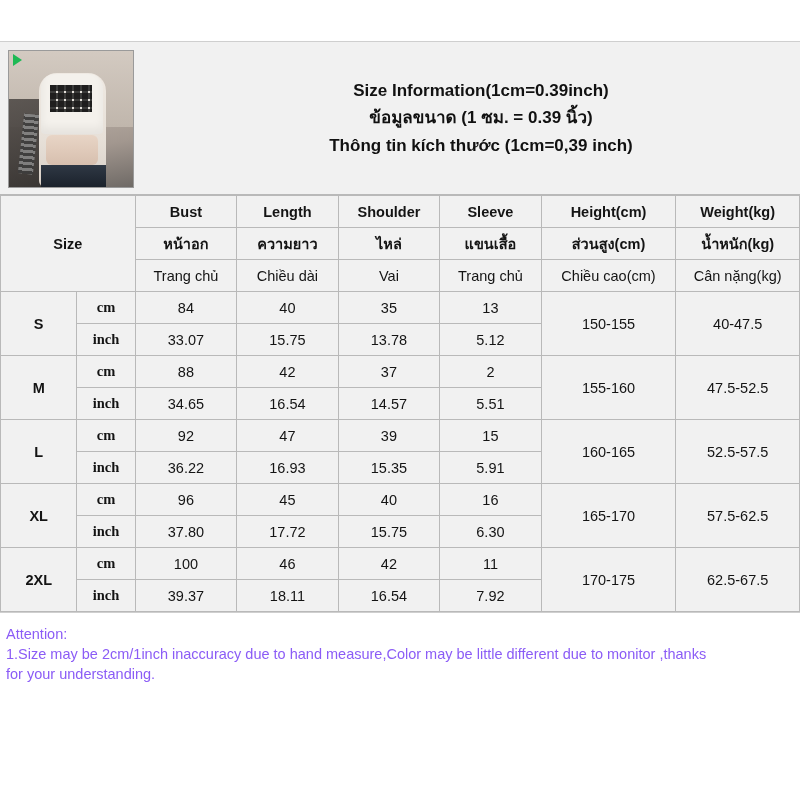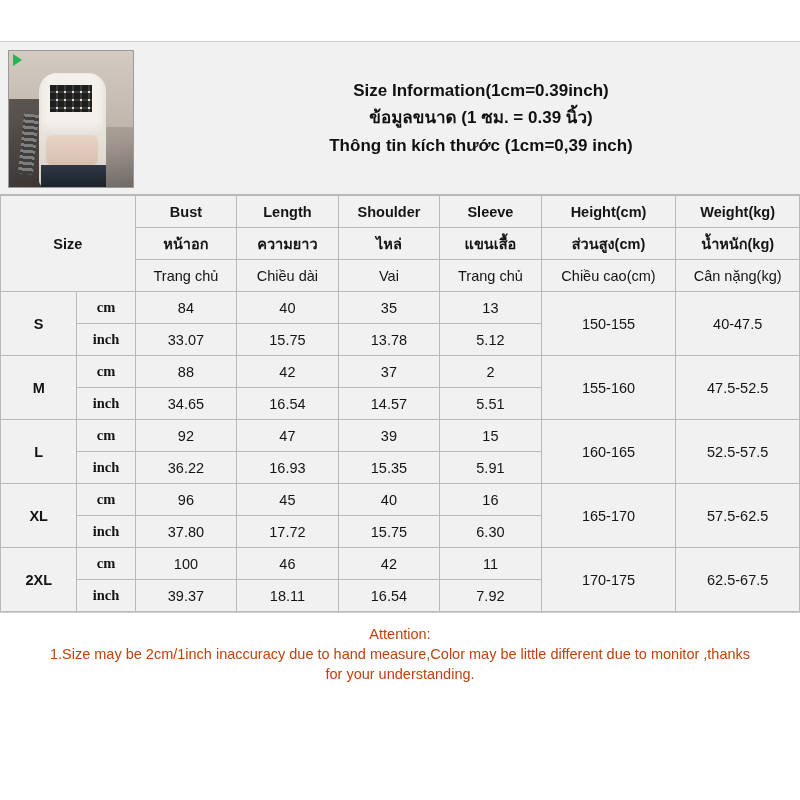--- a/index.html
+++ b/index.html
@@ -195,22 +195,21 @@
     top: 621px;
     width: 800px;
     padding: 4px 6px 0 6px;
     box-sizing: border-box;
     background: #ffffff;
   }
   .attention p {
     margin: 0 0 1px 0;
     font-size: 14.5px;
     line-height: 1.32;
-    color: #c2410c;
-    text-align: center;
+    color: #8b5cf6;
   }
 </style>
 </head>
 <body>
 
 <div id="page">
   <div class="chart">
 
     <div class="header-band">
       <div class="product-photo">

